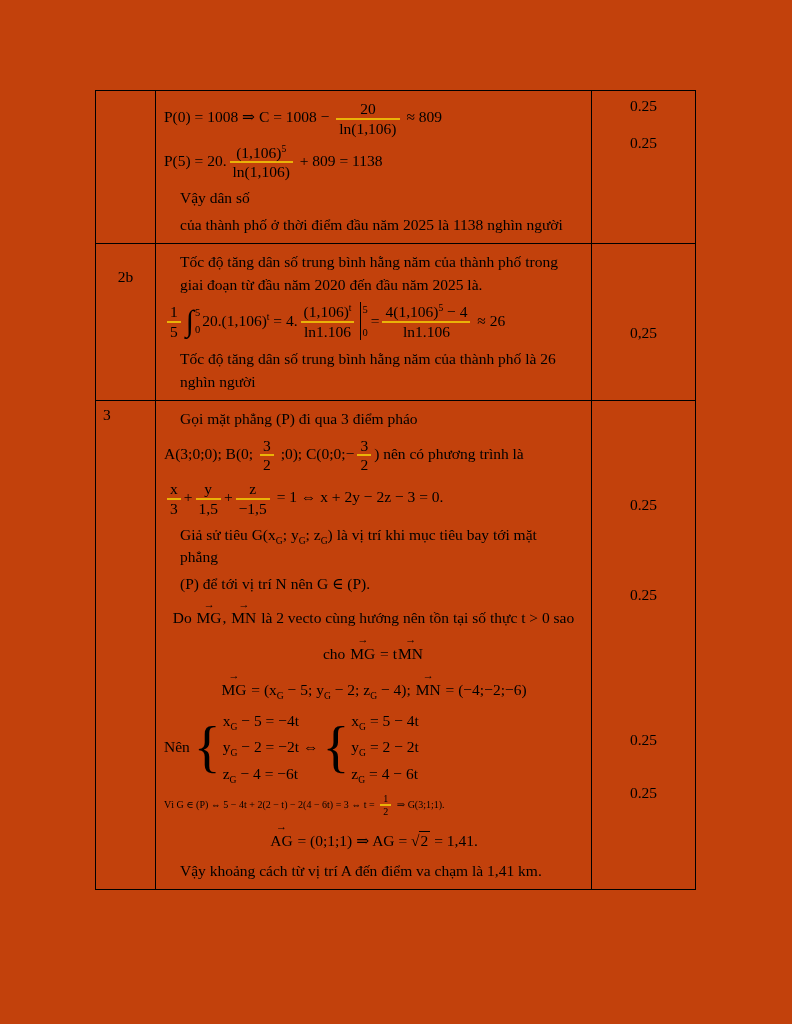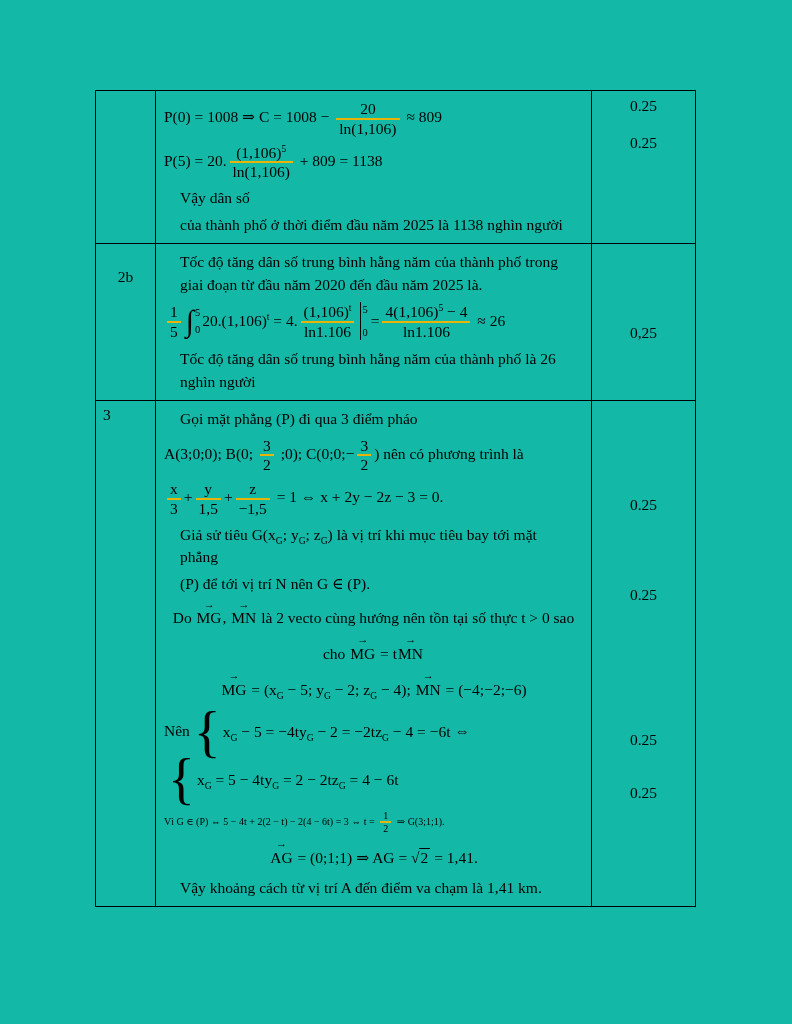--- a/index.html
+++ b/index.html
@@ -3,21 +3,21 @@
 <meta charset="utf-8">
 <style>
   * { box-sizing: border-box; }
   html, body { margin: 0; padding: 0; }
   body {
     width: 792px; height: 1024px;
     background: #ffffff; color: #000;
     font-family: "Liberation Serif", "DejaVu Serif", "DejaVu Sans", serif;
     font-size: 15.5px;
   }
-  .sheet { position: relative; width: 792px; height: 1024px; overflow: hidden; background:#14b8a6; }
+  .sheet { position: relative; width: 792px; height: 1024px; overflow: hidden; background:#c2410c; }
 
   table.grading {
     position: absolute; left: 95px; top: 90px; width: 600px;
     border-collapse: collapse; table-layout: fixed;
   }
   col.c1 { width: 60px; } col.c2 { width: 436px; } col.c3 { width: 104px; }
   td { border: 1px solid #000; vertical-align: top; padding: 3px 8px; }
 
   tr.row-r1 { height: 132px; }
   tr.row-r2 { height: 130px; }
@@ -45,21 +45,21 @@
   .int-wrap { display: inline-flex; vertical-align: middle; margin: 0 2px; }
   .int-sign { font-size: 30px; line-height: 1.05; }
   .int-bounds { display: inline-flex; flex-direction: column; justify-content: space-between; font-size: 10.5px; margin-left: 1px; height: 34px; }
 
   .evalbar { display: inline-flex; vertical-align: middle; margin: 0 3px; }
   .evalbar .bar { width: 0; border-left: 1px solid #000; height: 38px; }
   .evalbar .bounds { display: inline-flex; flex-direction: column; justify-content: space-between; height: 40px; font-size: 10.5px; margin-left: 1px; }
 
   .system { display: inline-flex; align-items: center; vertical-align: middle; margin: 0 4px; }
   .system .brace { font-size: 56px; line-height: 0.85; margin-right: 2px; font-weight: 300; }
-  .system .sys-lines { display: inline-flex; flex-direction: row; row-gap: 2px; }
+  .system .sys-lines { display: inline-flex; flex-direction: column; row-gap: 2px; }
 
   .vec { position: relative; display: inline-block; margin: 0 1px; }
   .vec::after {
     content: "\2192";
     position: absolute; left: 50%; top: -0.95em;
     transform: translateX(-50%);
     font-size: 0.72em;
   }
 
   .sqrt-wrap { display: inline-block; white-space: nowrap; }

